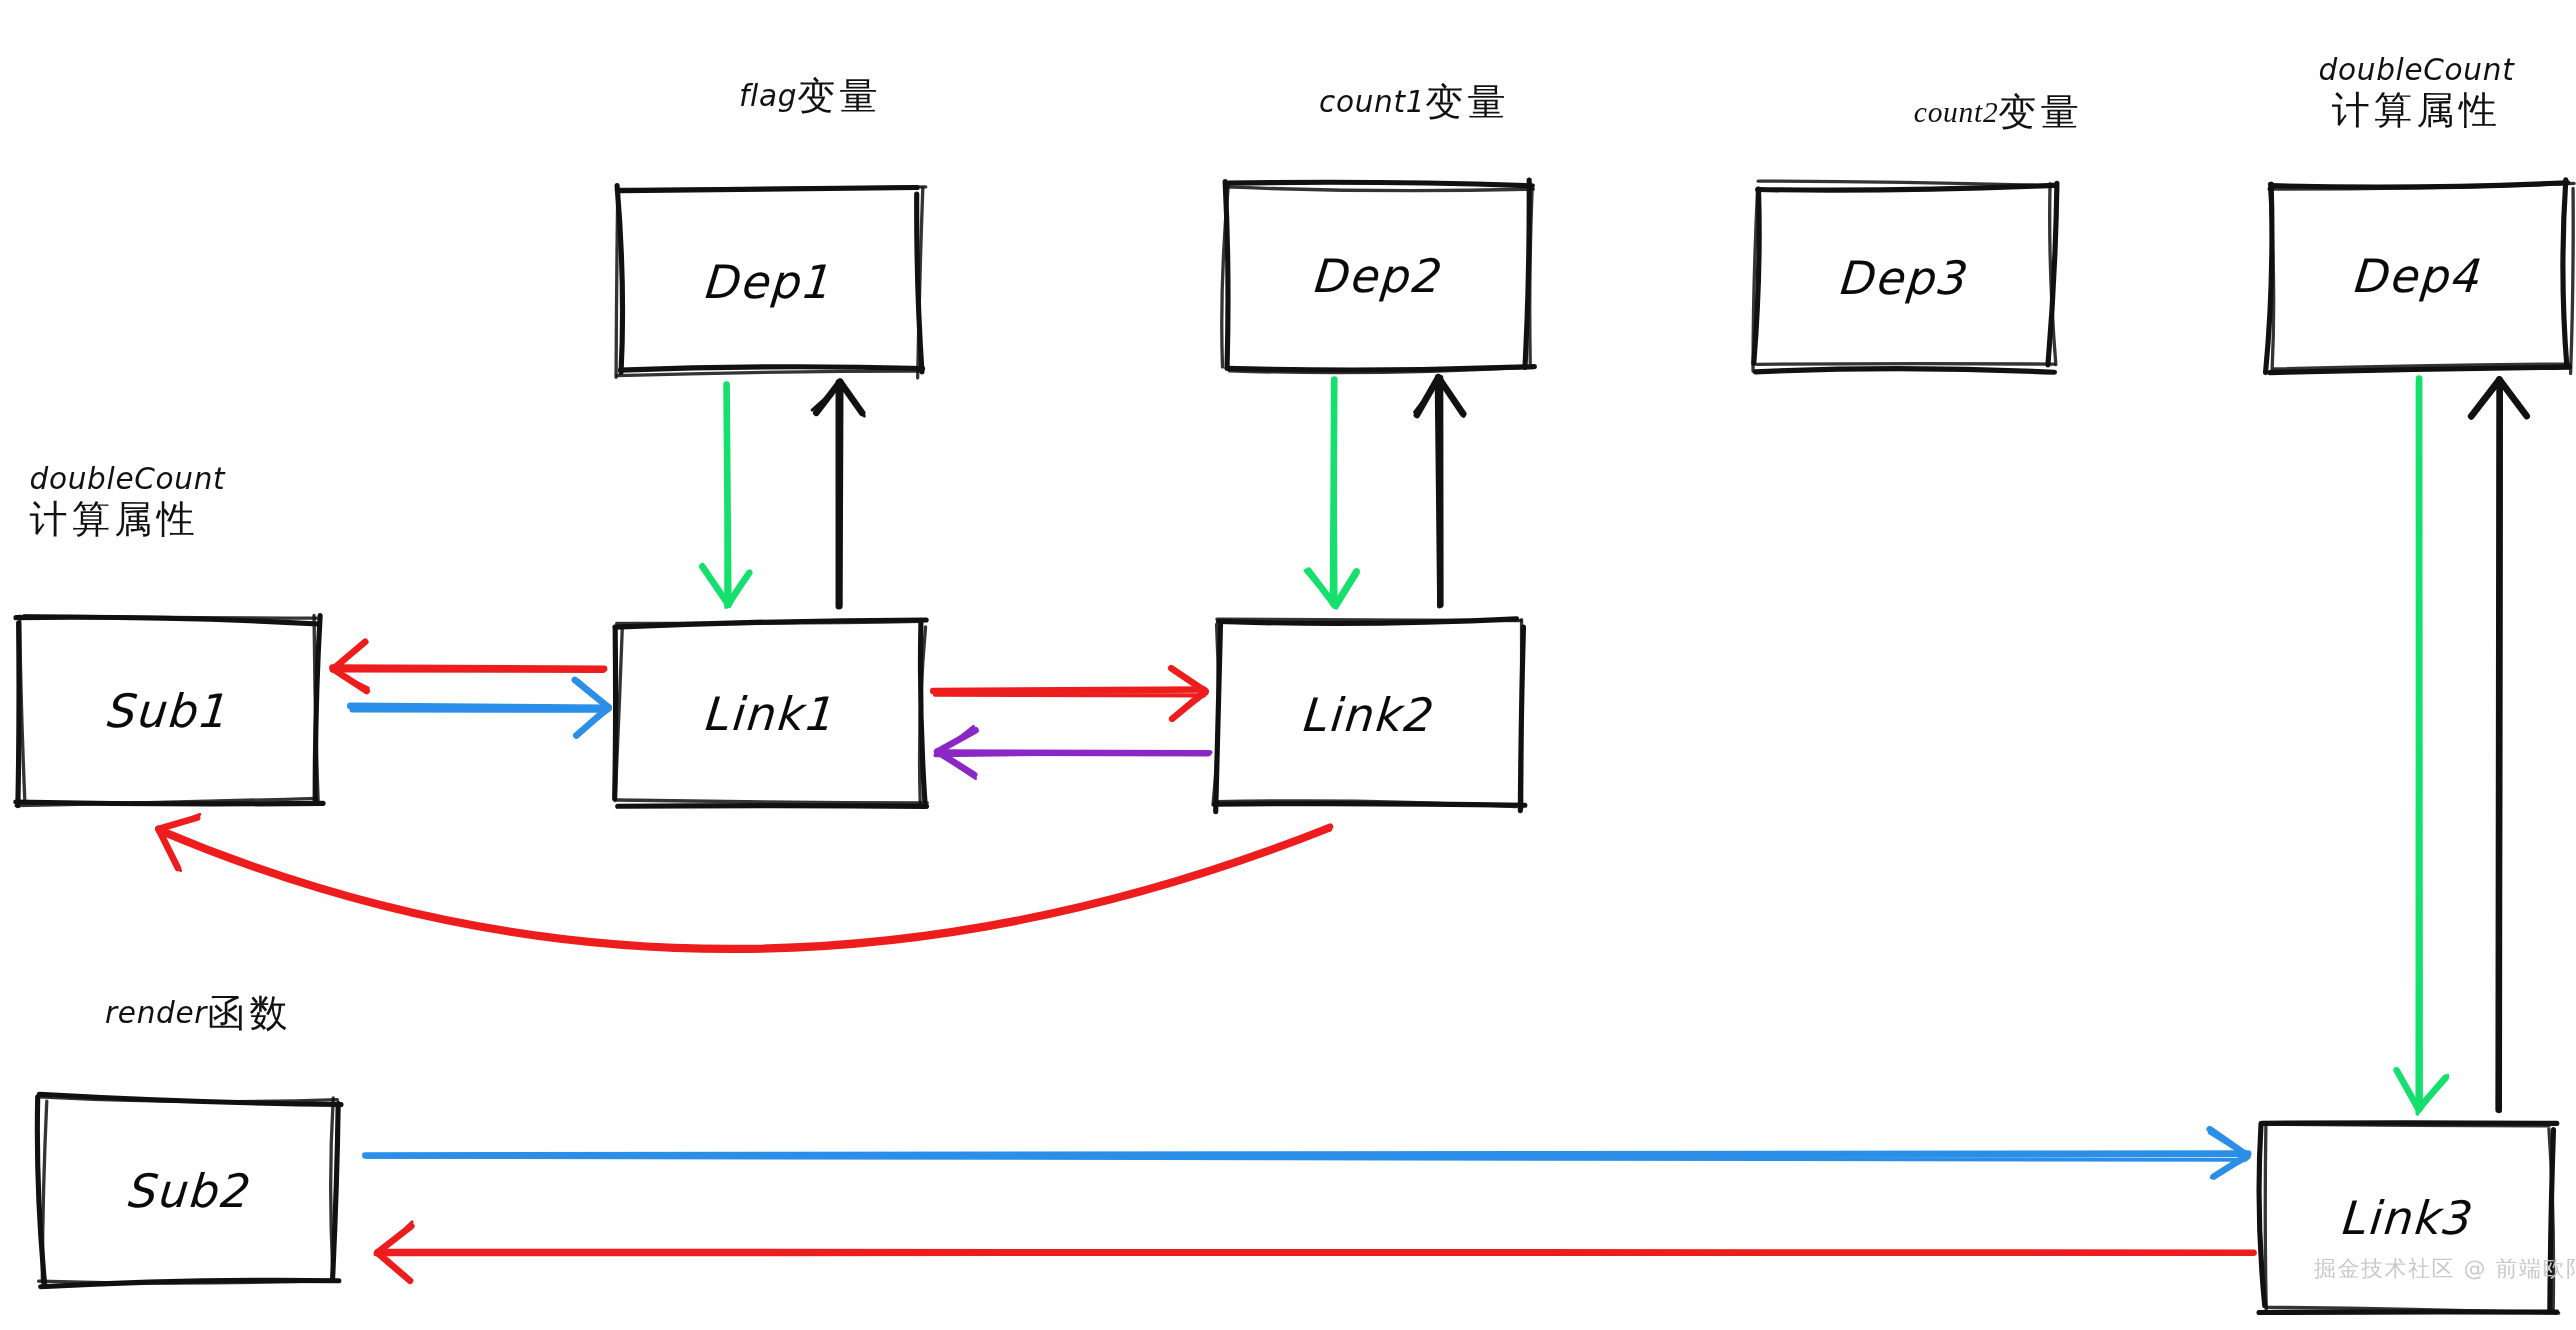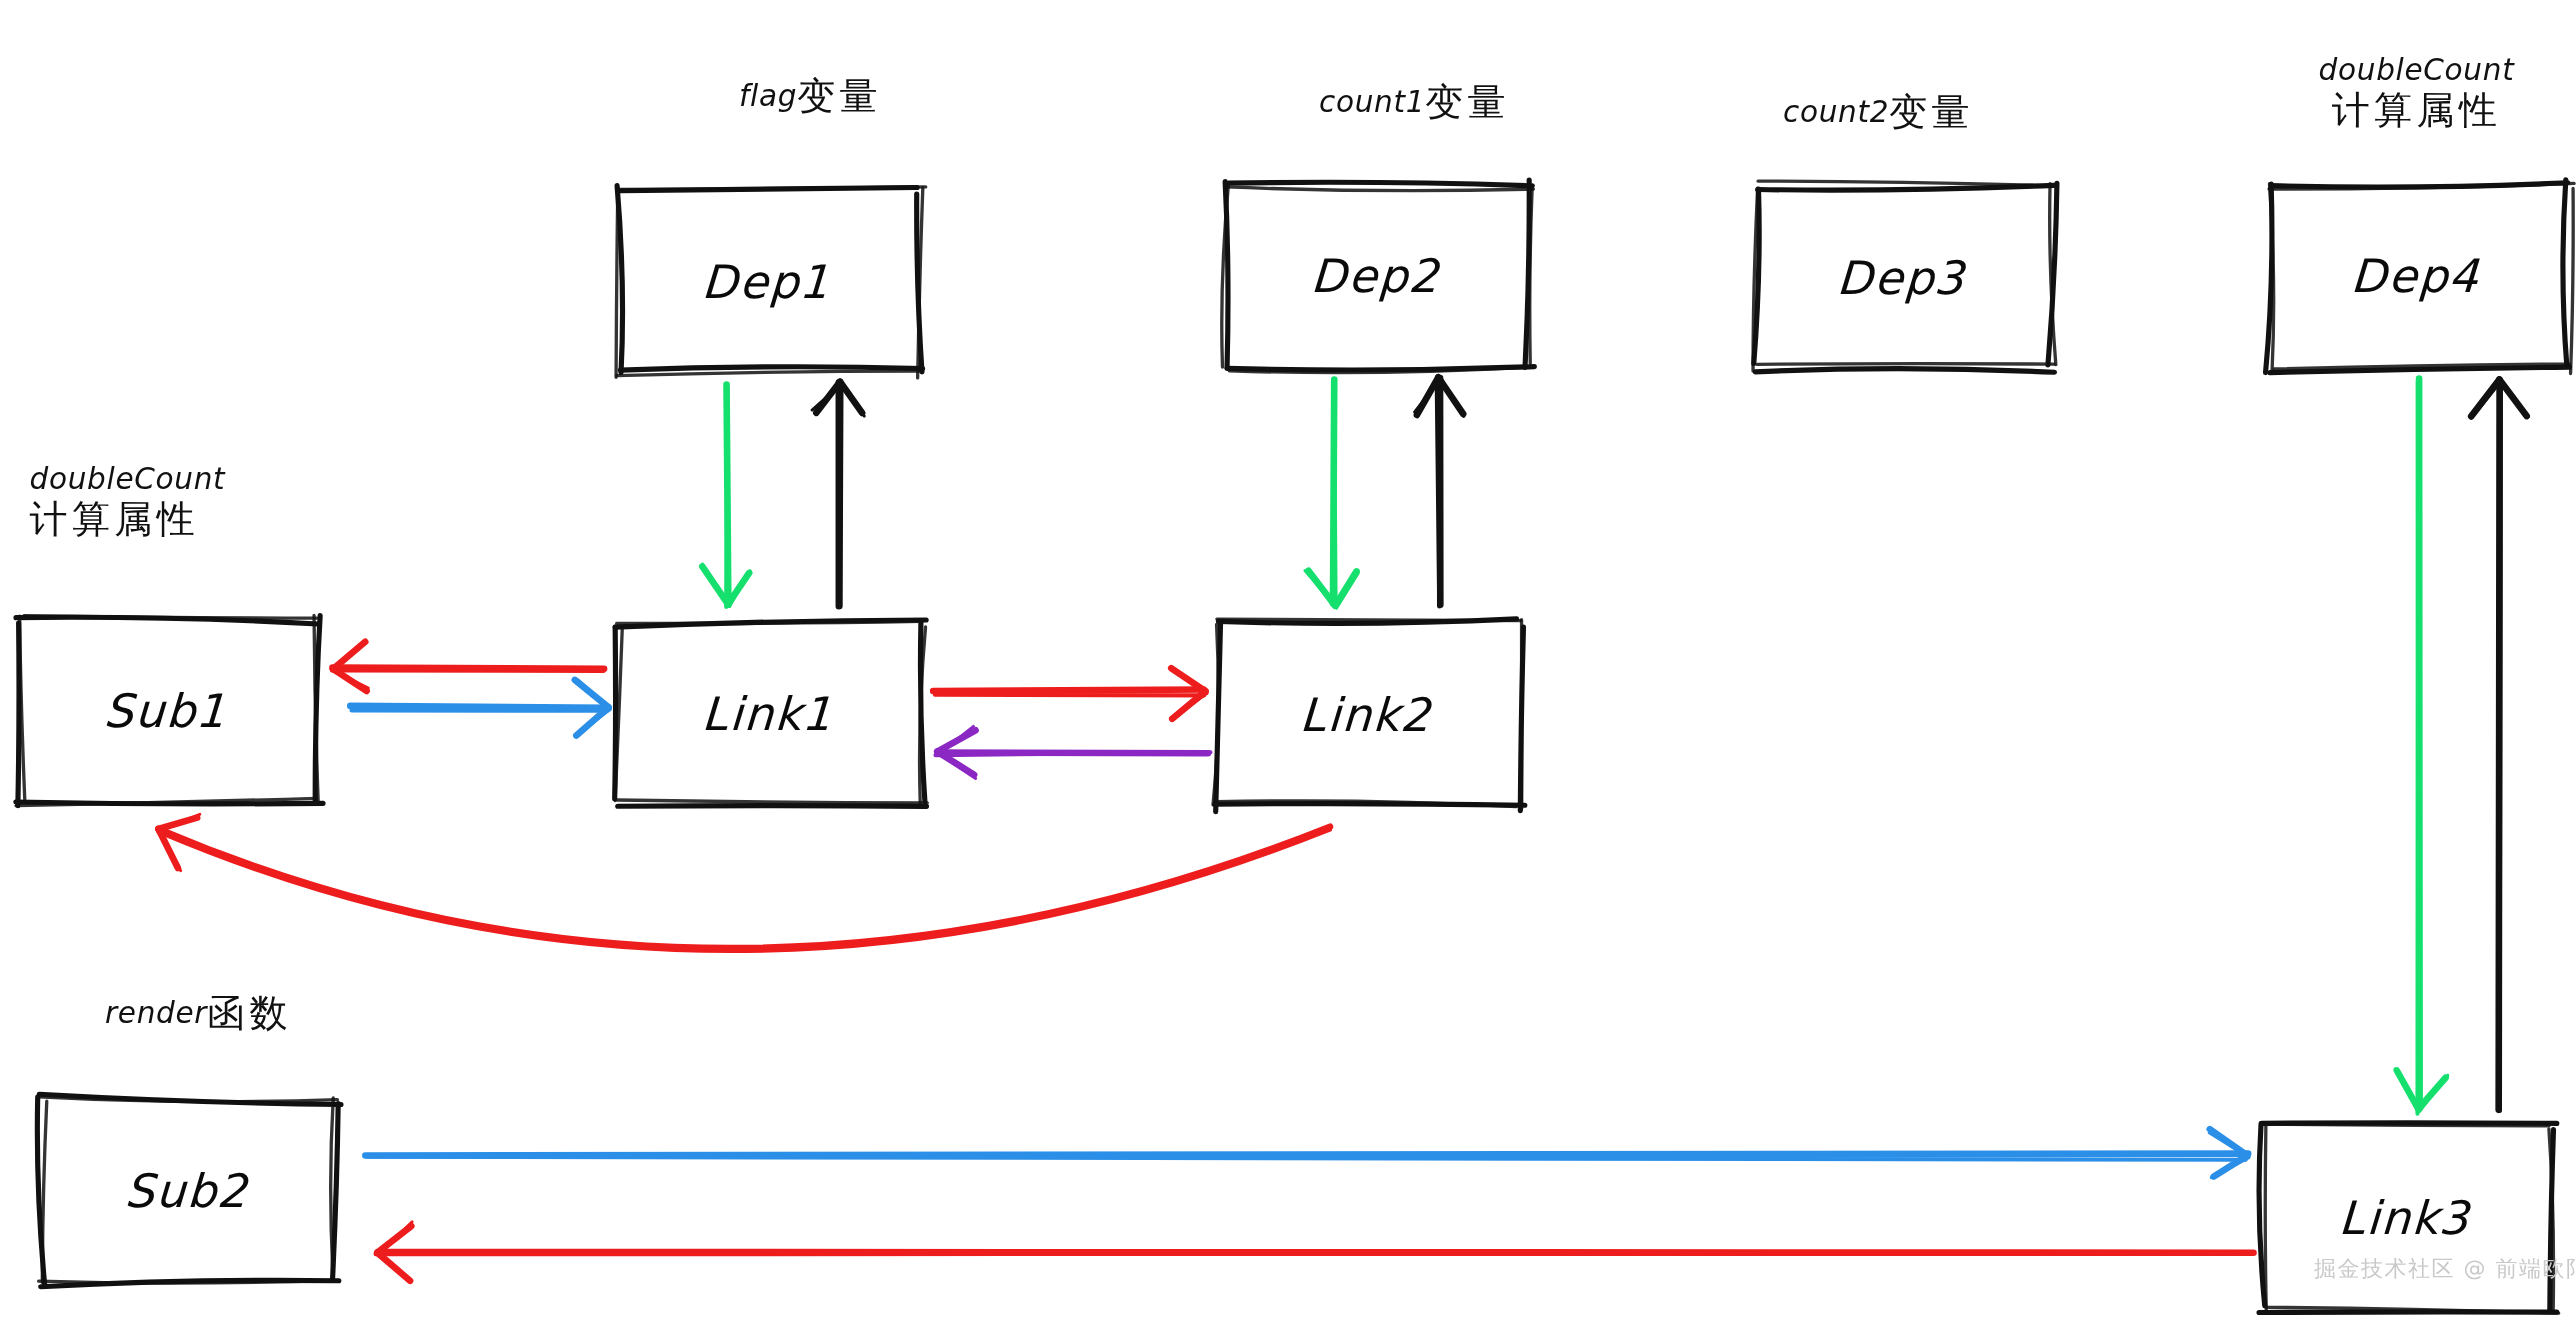--- a/index.html
+++ b/index.html
@@ -289,21 +289,21 @@
       <div class="node-box" style="left: 43px; top: 1099px; width: 295px; height: 183px;">
         <span class="node-label">Sub2</span>
       </div>
       <div class="node-box" style="left: 2262px; top: 1126px; width: 292px; height: 184px;">
         <span class="node-label">Link3</span>
       </div>
     </div>
   <div id="annots-layer">
       <div class="annot inline-row" style="left: 678px; top: 74px; width: 265px; text-align: center;"><span class="latin">flag</span><span class="cjk">变量</span></div>
       <div class="annot inline-row" style="left: 1245px; top: 80px; width: 265px; text-align: right;"><span class="latin">count1</span><span class="cjk">变量</span></div>
-      <div class="annot inline-row" style="left: 1783px; top: 90px; width: 251px; text-align: left;"><span class="latin">count2</span><span class="cjk">变量</span></div>
+      <div class="annot inline-row" style="left: 1873px; top: 90px; width: 251px; text-align: center; font-family: Liberation Serif, serif;"><span class="latin">count2</span><span class="cjk">变量</span></div>
       <div class="annot" style="left: 2269px; top: 37px; width: 295px; text-align: center;">
         <span class="latin">doubleCount</span>
         <span class="cjk">计算属性</span>
       </div>
       <div class="annot" style="left: 29.5px; top: 446px; width: 295px; text-align: left;">
         <span class="latin">doubleCount</span>
         <span class="cjk">计算属性</span>
       </div>
       <div class="annot inline-row" style="left: 66px; top: 991px; width: 265px; text-align: center;"><span class="latin">render</span><span class="cjk">函数</span></div>
     </div>

